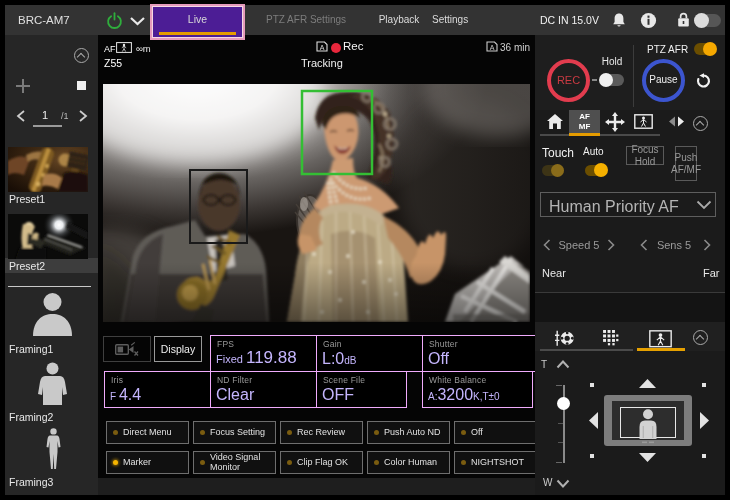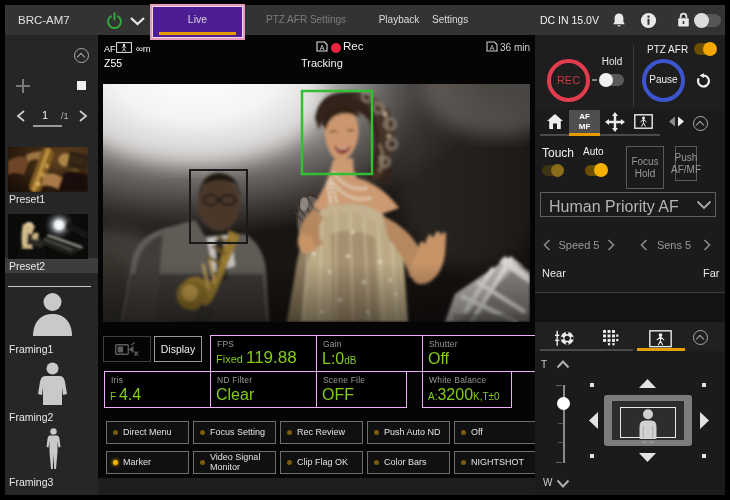--- a/index.html
+++ b/index.html
@@ -18,21 +18,21 @@
 
 #sidebar{position:absolute;left:5px;top:35px;width:93px;height:460px;background:#262626}
 .thumb{position:absolute;left:8px;width:80px;height:45px;overflow:hidden}
 .slabel{position:absolute;left:9px;font-size:10.5px;color:#e8e8e8}
 
 #mainbg{position:absolute;left:98px;top:35px;width:437px;height:460px;background:#050505}
 #video{position:absolute;left:103px;top:84px;width:427px;height:238px;background:#111}
 
 .cell{position:absolute;border:1px solid #f0abfc;background:#000}
 .clabel{position:absolute;left:6px;top:3px;font-size:8.5px;color:#999;letter-spacing:.2px}
-.cval{position:absolute;left:5px;bottom:3px;font-size:16px;color:#84cc16;white-space:nowrap}
+.cval{position:absolute;left:5px;bottom:3px;font-size:16px;color:#c4b5fd;white-space:nowrap}
 .sm{font-size:10px}
 
 .abtn{position:absolute;width:83px;height:23px;border:1px solid #6e6e6e;background:#101010}
 .abtn .dot{position:absolute;left:6px;top:50%;margin-top:-2.5px;width:5px;height:5px;border-radius:50%;background:#7a5c10}
 .abtn .t{position:absolute;left:16px;top:0;height:100%;display:flex;align-items:center;font-size:9px;color:#e2e2e2;line-height:9.5px}
 .abtn.lit .dot{background:#f7b500;box-shadow:0 0 3px 1px rgba(247,181,0,.55)}
 
 #rpanel{position:absolute;left:535px;top:35px;width:190px;height:460px;background:#1b1b1b}
 .toggle{position:absolute;border-radius:7px}
 .knob{position:absolute;border-radius:50%}
@@ -379,21 +379,21 @@
   <div class="cval"><span class="sm">F </span><span style="font-size:16px">4.4</span></div>
 </div>
 <div class="cell" style="left:210px;top:371px;width:107px;height:37px">
   <div class="clabel">ND Filter</div>
   <div class="cval" style="font-size:16px">Clear</div>
 </div>
 <div class="cell" style="left:316px;top:371px;width:91px;height:37px">
   <div class="clabel">Scene File</div>
   <div class="cval" style="font-size:16px">OFF</div>
 </div>
-<div class="cell" style="left:422px;top:371px;width:90px;height:37px">
+<div class="cell" style="left:422px;top:371px;width:111px;height:37px">
   <div class="clabel">White Balance</div>
   <div class="cval"><span class="sm">A:</span><span style="font-size:16px">3200</span><span class="sm">K,T±0</span></div>
 </div>
 
 <div class="abtn" style="left:106px;top:421px">
     <div class="dot"></div>
     <div class="t">Direct Menu</div>
   </div>
 <div class="abtn" style="left:193px;top:421px">
     <div class="dot"></div>
@@ -418,21 +418,21 @@
 <div class="abtn" style="left:193px;top:451px">
     <div class="dot"></div>
     <div class="t">Video Signal<br>Monitor</div>
   </div>
 <div class="abtn" style="left:280px;top:451px">
     <div class="dot"></div>
     <div class="t">Clip Flag OK</div>
   </div>
 <div class="abtn" style="left:367px;top:451px">
     <div class="dot"></div>
-    <div class="t">Color Bars</div>
+    <div class="t">Color Human</div>
   </div>
 <div class="abtn" style="left:454px;top:451px">
     <div class="dot"></div>
     <div class="t">NIGHTSHOT</div>
   </div>
 
 <div class="abs" style="left:98px;top:478px;width:437px;height:17px;background:#1e1e1e"></div>
 
 <div id="rpanel"></div>
 <div class="abs" style="left:535px;top:35px;width:190px;height:75px;background:#1e1e1e"></div>
@@ -478,21 +478,21 @@
   <path d="M10 1.5 L10 11.5 L16 6.5 Z" fill="#ececec"></path>
 </svg>
 <div class="chevcirc" style="left:693px;top:116px"></div>
 
 <div class="abs" style="left:542px;top:146px;font-size:12px;color:#f0f0f0">Touch</div>
 <div class="abs" style="left:583px;top:146px;font-size:10px;color:#f0f0f0">Auto</div>
 <div class="toggle" style="left:542px;top:165px;width:22px;height:11px;background:#3d3416;border-radius:6px"></div>
 <div class="knob" style="left:551px;top:164px;width:13px;height:13px;background:#8a6c1a"></div>
 <div class="toggle" style="left:585px;top:165px;width:22px;height:11px;background:#6b4e00;border-radius:6px"></div>
 <div class="knob" style="left:594px;top:163px;width:14px;height:14px;background:#f5b000"></div>
-<div class="btn2" style="left:626px;top:146px;width:38px;height:43px">Focus<br>Hold</div>
+<div class="btn2" style="left:626px;top:146px;width:38px;height:19px">Focus<br>Hold</div>
 <div class="btn2" style="left:675px;top:146px;width:22px;height:35px">Push<br>AF/MF</div>
 
 <div class="abs" style="left:540px;top:192px;width:176px;height:25px;border:1px solid #5e5e5e"></div>
 <div class="abs" style="left:549px;top:198px;font-size:16px;color:#b4b4b4">Human Priority AF</div>
 <svg class="abs" style="left:696px;top:200px" width="16" height="10" viewBox="0 0 16 10">
     <polyline points="1.5,1.5 8,8 14.5,1.5" fill="none" stroke="#aaa" stroke-width="1.8"></polyline>
   </svg>
 
 <svg class="abs" style="left:543px;top:239px" width="8" height="12" viewBox="0 0 8 12">
     <polyline points="6.5,1 1.5,6 6.5,11" fill="none" stroke="#8a8a8a" stroke-width="1.6"></polyline>

